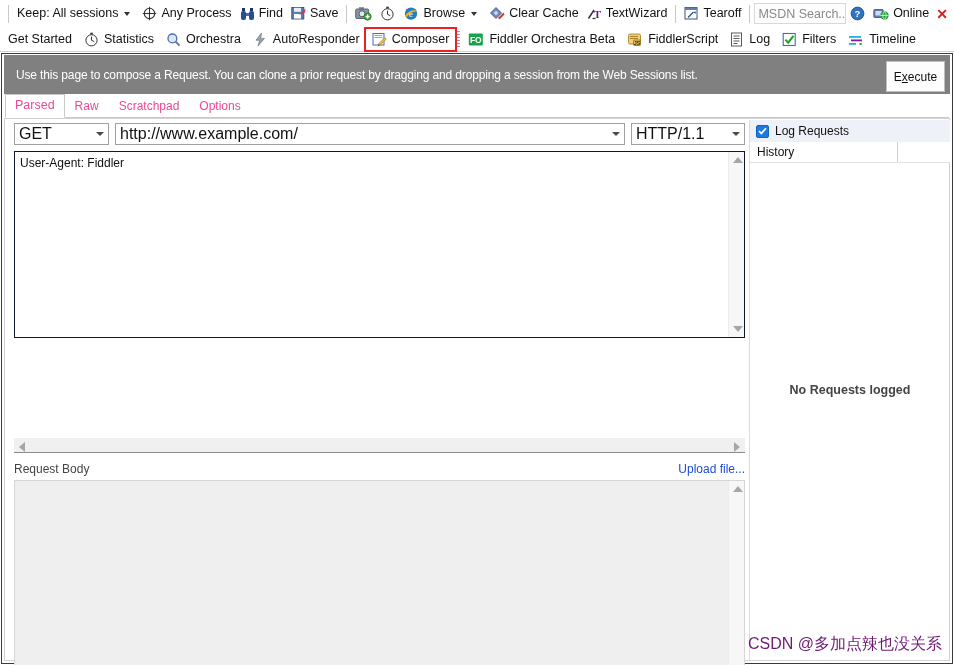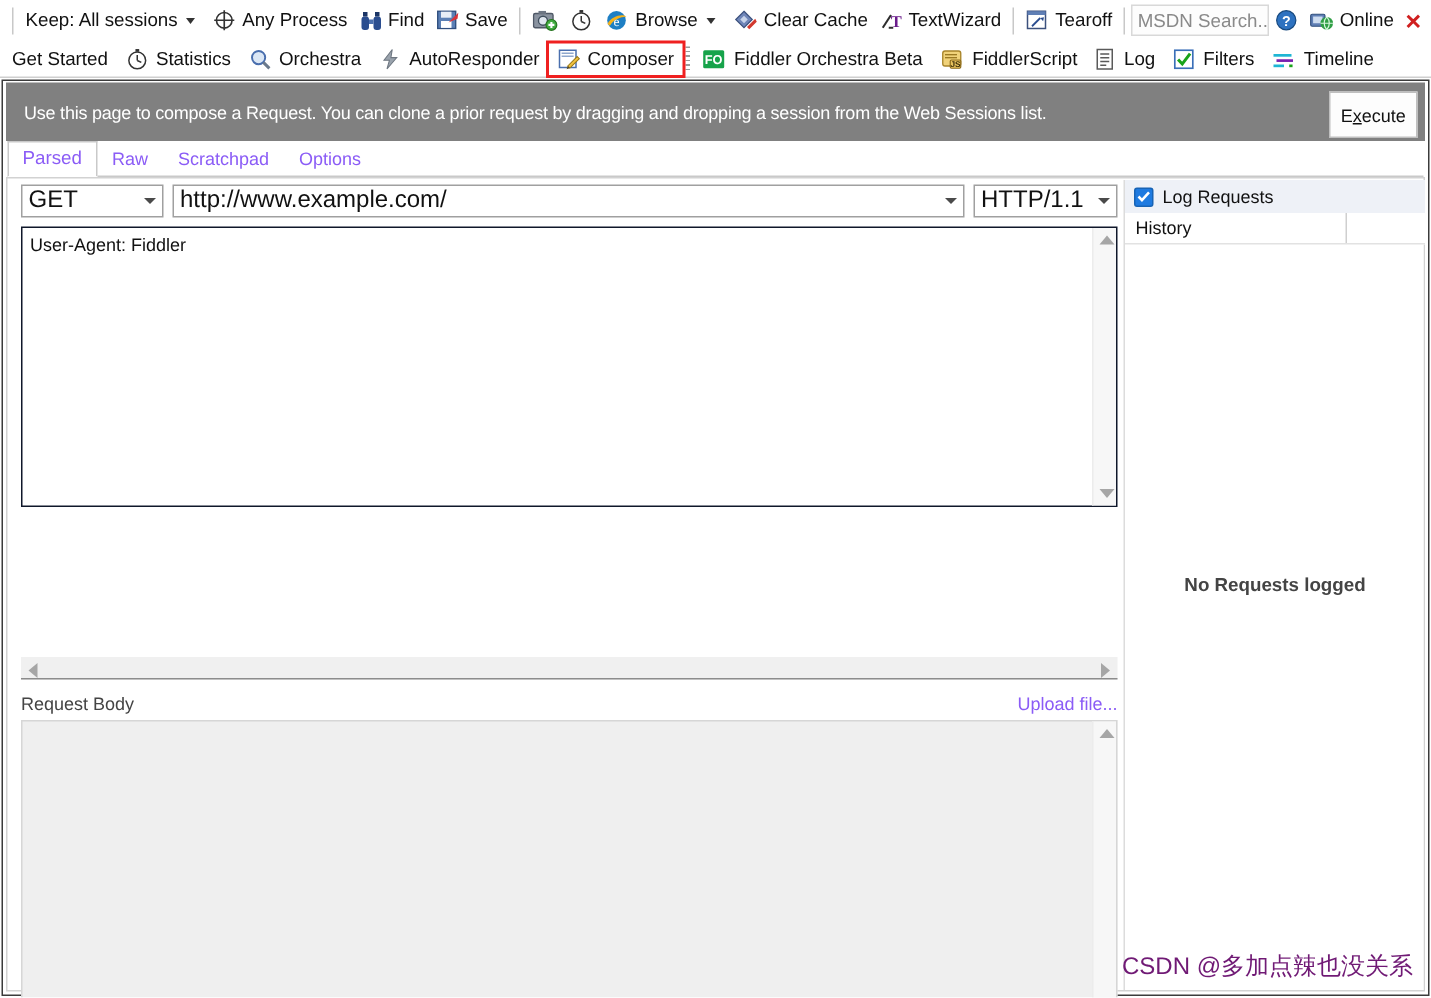--- a/index.html
+++ b/index.html
@@ -125,21 +125,21 @@
 
   
   .subtabs {
     position: absolute; left: 5px; top: 96px;
     width: 944px; height: 22px;
     display: flex; align-items: flex-end;
     border-bottom: 1px solid #c9c9c9;
   }
   .subtab {
     font-size: 12px;
-    color: #8b5cf6;
+    color: #ec4899;
     padding: 2px 9px 3px 9px;
     border: 1px solid transparent;
     border-bottom: none;
     background: transparent;
     cursor: default;
     position: relative;
     line-height: 15px;
     text-align: right;
   }
   .subtab.active {
@@ -179,21 +179,21 @@
     display: flex; align-items: center; justify-content: center;
   }
   .chev {
     width: 0; height: 0;
     border-left: 4px solid transparent;
     border-right: 4px solid transparent;
     border-top: 4px solid #4a4a4a;
   }
   .combo-method { width: 95px; }
   .combo-url { flex: 1; min-width: 0; }
-  .combo-ver { width: 96px; }
+  .combo-ver { width: 114px; }
 
   .headers-box {
     position: absolute; left: 9px; top: 31px;
     width: 731px; height: 187px;
     background: #ffffff;
     border: 1px solid #0f172a;
   }
   .headers-text {
     position: absolute; left: 5px; top: 4px;
     font-size: 12px; color: #111;
@@ -240,21 +240,21 @@
     border-bottom: 1px solid #8c8c8c;
   }
 
   .body-label-row {
     position: absolute; left: 9px; top: 341px;
     width: 731px; height: 16px;
     display: flex; align-items: center; justify-content: space-between;
     font-size: 12px;
   }
   .body-label { color: #444; }
-  .upload-link { color: #8b5cf6; cursor: pointer; }
+  .upload-link { color: #1d4ed8; cursor: pointer; }
 
   .body-box {
     position: absolute; left: 9px; top: 360px;
     width: 731px; height: 270px;
     background: #efefef;
     border: 1px solid #d6d6d6;
   }
 
   
   .right-pane {

